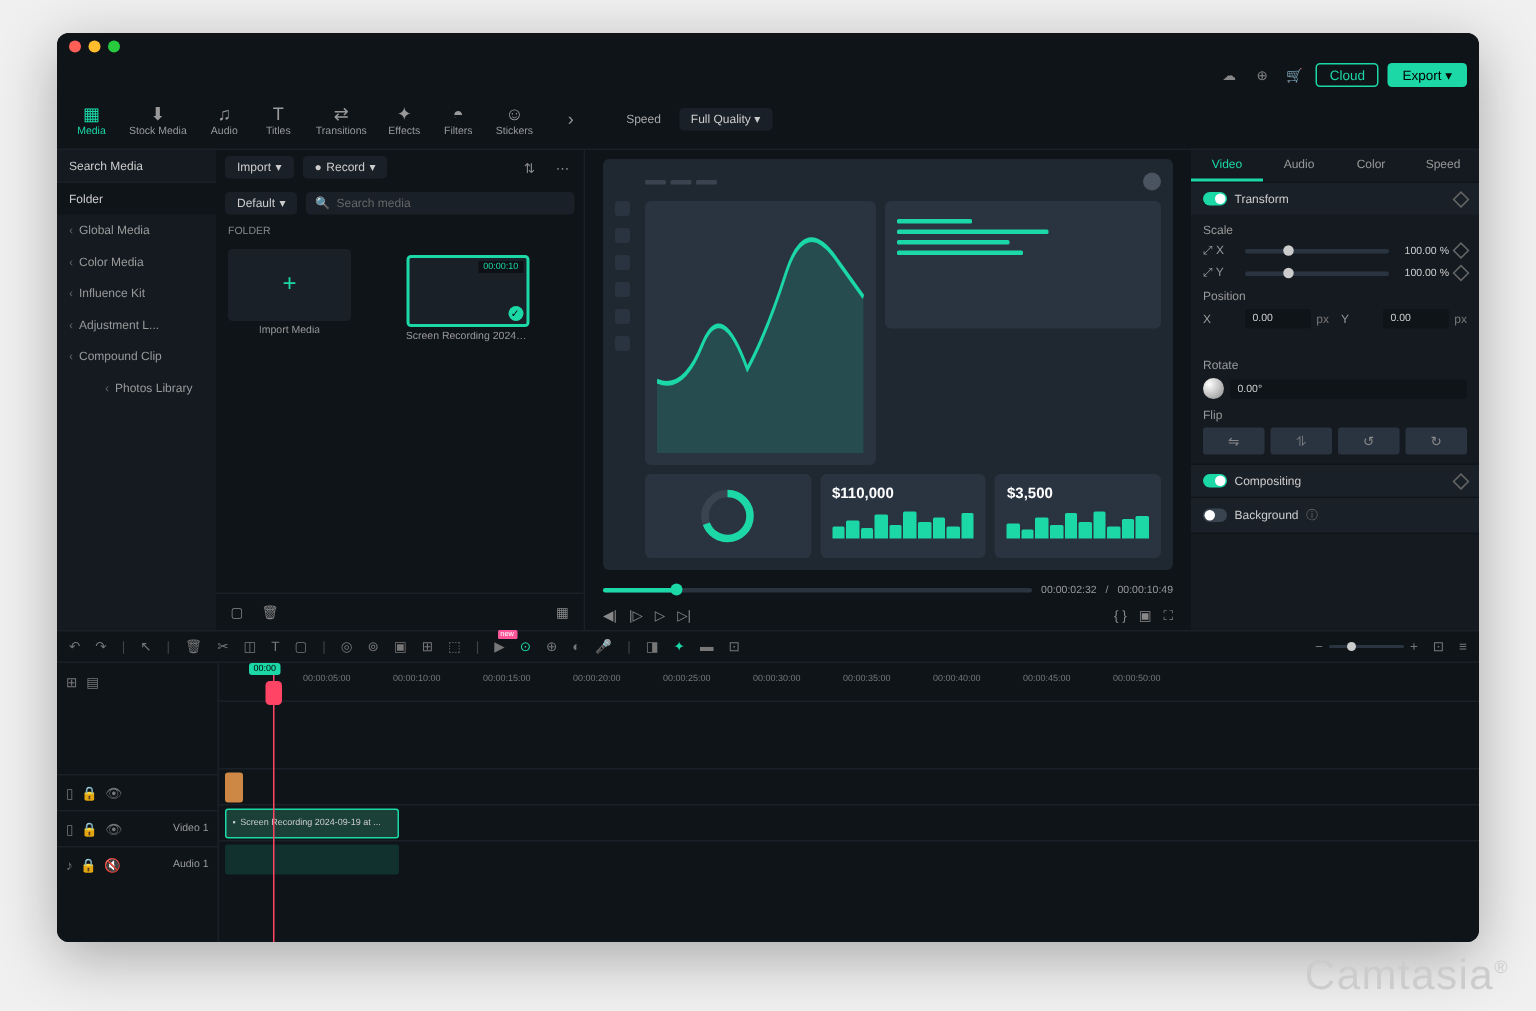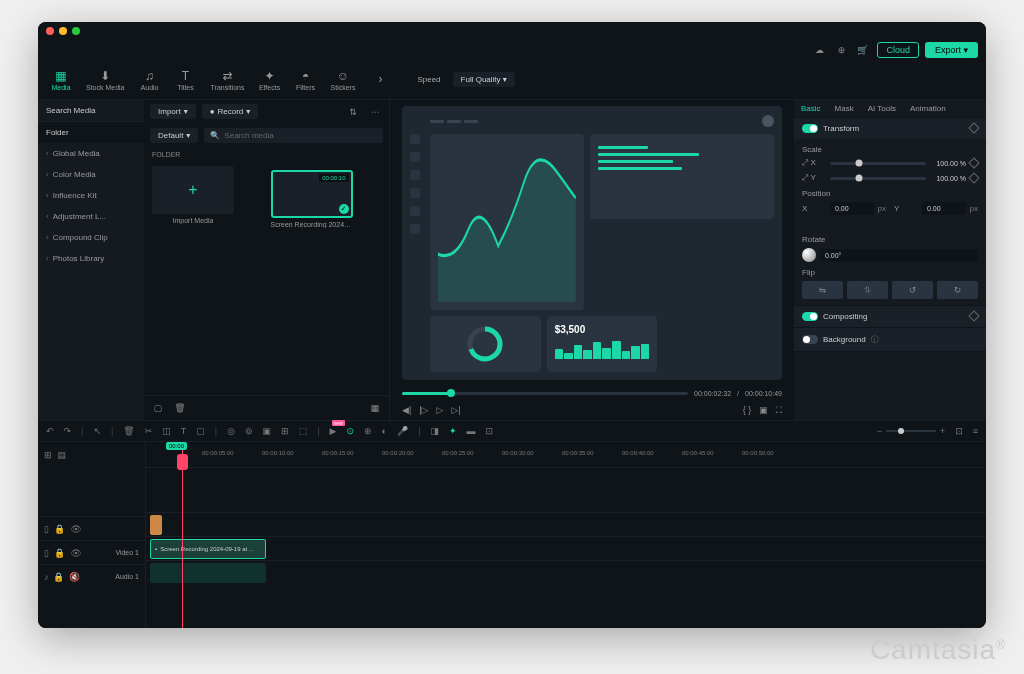--- a/index.html
+++ b/index.html
@@ -71,21 +71,21 @@
 .pv-ctrl{height:20px;display:flex;align-items:center;padding:0 12px;gap:8px;font-size:9px;color:#888;justify-content:space-between}
 .pv-ctrl-left,.pv-ctrl-right{display:flex;gap:8px;align-items:center}
 .props{width:192px;background:#151a21;display:flex;flex-direction:column;font-size:8px;color:#ccc;overflow:hidden}
 .prop-tabs{display:flex;border-bottom:1px solid #0f1419}
 .prop-tab{flex:1;padding:5px 0;text-align:center;color:#999;cursor:pointer;font-size:8px}
 .prop-tab.active{color:#1cd8a7;border-bottom:2px solid #1cd8a7}
 .prop-sub{display:flex;border-bottom:1px solid #0f1419}
 .prop-sub .st{padding:4px 7px;color:#999;cursor:pointer;font-size:8px}
 .prop-sub .st.active{color:#1cd8a7}
 .section{border-bottom:1px solid #0f1419}
-.sec-head{padding:6px 8px;display:flex;justify-content:space-between;background:#1a2028}
+.sec-head{padding:6px 8px;display:flex;align-items:center;justify-content:space-between;background:#1a2028}
 .toggle{width:16px;height:9px;border-radius:5px;background:#1cd8a7;position:relative}
 .toggle::after{content:'';position:absolute;right:1px;top:1px;width:7px;height:7px;border-radius:50%;background:#fff}
 .toggle.off{background:#3a4450}
 .toggle.off::after{right:auto;left:1px}
 .dia{width:8px;height:8px;border:1px solid #666;transform:rotate(45deg)}
 .sec-body{padding:6px 8px}
 .row{display:flex;align-items:center;gap:4px;margin-bottom:5px}
 .row-lbl{width:24px;color:#999}
 .slider{flex:1;height:3px;background:#2a3440;border-radius:2px;position:relative}
 .slider-k{position:absolute;top:50%;transform:translate(-50%,-50%);width:7px;height:7px;border-radius:50%;background:#ccc}
@@ -183,21 +183,21 @@
     <div class="left">
       <div class="media-top">
         <div class="sidebar">
           <div class="sb-head">Search Media</div>
           <div class="sb-folder">Folder</div>
           <div class="sb-item">Global Media</div>
           <div class="sb-item">Color Media</div>
           <div class="sb-item">Influence Kit</div>
           <div class="sb-item">Adjustment L...</div>
           <div class="sb-item">Compound Clip</div>
-          <div class="sb-item" style="padding-left:8px">Photos Library</div>
+          <div class="sb-item" style="padding-left:32px">Photos Library</div>
         </div>
         <div class="media-area">
           <div class="media-ctrl">
             <span class="pill"><span>Import</span> ▾</span>
             <span class="pill">● <span>Record</span> ▾</span>
             <span style="flex:1"></span>
             <span class="icon-btn">⇅</span>
             <span class="icon-btn">⋯</span>
           </div>
           <div class="media-ctrl2">
@@ -263,20 +263,35 @@
               <path d="M0,70 Q20,75 35,55 T70,65 Q85,50 100,25 T140,20 L160,35" stroke="#1cd8a7" stroke-width="2" fill="none"></path>
               <path d="M0,70 Q20,75 35,55 T70,65 Q85,50 100,25 T140,20 L160,35 L160,100 L0,100 Z" fill="#1cd8a7" opacity=".15"></path>
             </svg>
           </div>
           <div class="bottom-row">
             <div class="card">
               <div class="donut"><svg width="40" height="40">
                     <circle cx="20" cy="20" r="15" stroke="#3a4450" stroke-width="5" fill="none"></circle>
                     <circle cx="20" cy="20" r="15" stroke="#1cd8a7" stroke-width="5" fill="none" stroke-dasharray="65 94"></circle>
                   </svg></div>
+            </div>
+            <div class="card mini">
+              <span class="mini-v">$110,000</span>
+              <div class="mini-bars">
+                  <div style="height:40%"></div>
+                  <div style="height:60%"></div>
+                  <div style="height:35%"></div>
+                  <div style="height:80%"></div>
+                  <div style="height:45%"></div>
+                  <div style="height:90%"></div>
+                  <div style="height:55%"></div>
+                  <div style="height:70%"></div>
+                  <div style="height:40%"></div>
+                  <div style="height:85%"></div>
+                </div>
             </div>
             <div class="card mini">
               <span class="mini-v">$3,500</span>
               <div class="mini-bars">
                   <div style="height:50%"></div>
                   <div style="height:30%"></div>
                   <div style="height:70%"></div>
                   <div style="height:45%"></div>
                   <div style="height:85%"></div>
                   <div style="height:55%"></div>
@@ -307,25 +322,25 @@
         </div>
         <div class="pv-ctrl-right">
           <span>{ }</span>
           <span>▣</span>
           <span>⛶</span>
         </div>
       </div>
     </div>
 
     <div class="props">
-      <div class="prop-sub">
-        <div class="st active">Basic</div>
-        <div class="st">Mask</div>
-        <div class="st">AI Tools</div>
-        <div class="st">Animation</div>
+      <div class="prop-tabs">
+        <div class="prop-tab active">Video</div>
+        <div class="prop-tab">Audio</div>
+        <div class="prop-tab">Color</div>
+        <div class="prop-tab">Speed</div>
       </div>
       <div class="section">
         <div class="sec-head">
           <div style="display:flex;align-items:center;gap:5px">
               <div class="toggle"></div>
               <span>Transform</span>
             </div>
           <div class="dia"></div>
         </div>
         <div class="sec-body">

